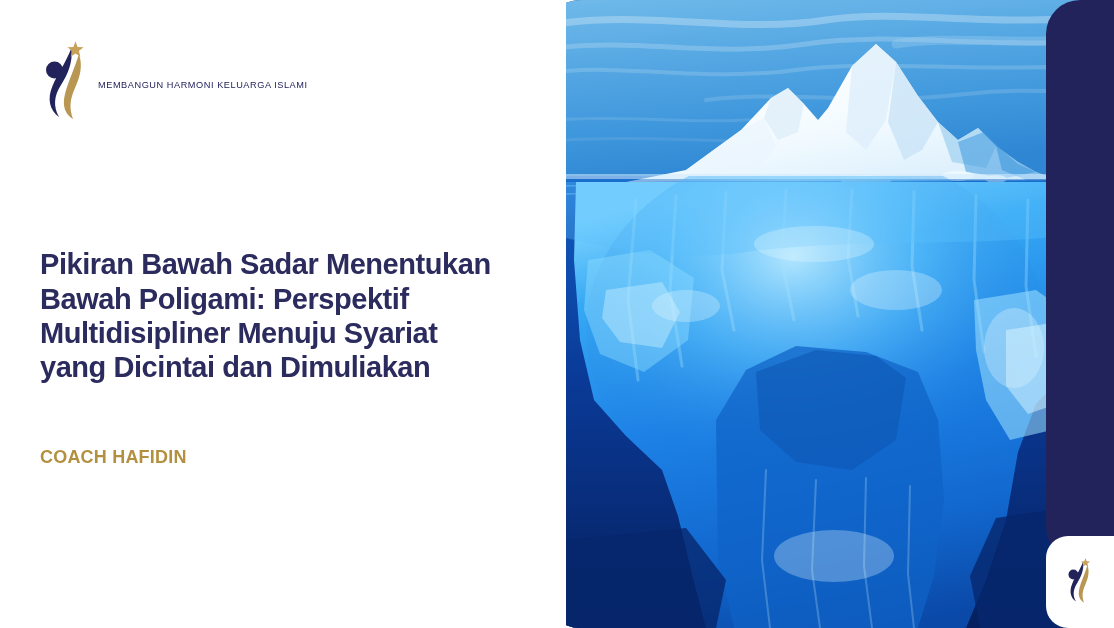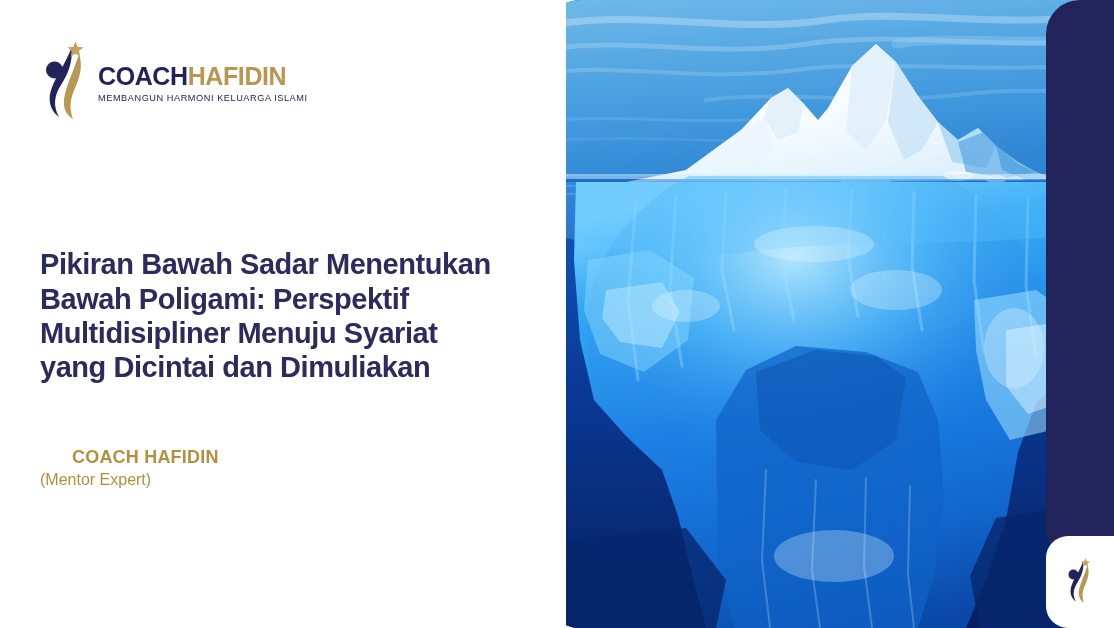--- a/index.html
+++ b/index.html
@@ -91,21 +91,20 @@
     left: 40px;
     top: 446px;
     width: 470px;
   }
   .byline-name {
     font-size: 18px;
     font-weight: bold;
     letter-spacing: 0.2px;
     color: #b3903f;
     line-height: 1.25;
-    margin-left: 32px;
   }
   .byline-role {
     font-size: 16px;
     font-weight: normal;
     color: #b3903f;
     line-height: 1.3;
     margin-top: 1px;
   }
 
   
@@ -306,30 +305,28 @@
       <svg class="brand-mark" viewBox="0 0 52 86">
         <circle cx="14.5" cy="30" r="8.5" fill="#23235c"></circle>
         <path d="M31.5,8 C25,24 17.5,34 12.5,46 C7,59 9.5,70 19,77
                  C13,66 14,56 21,45 C27.5,34.5 33,23 31.5,8 Z" fill="#23235c"></path>
         <path d="M39,14 C34,30 28,42 25,54 C22,66 25,74 33,79
                  C29,68 30,59 35,48 C40,37 43,26 39,14 Z" fill="#b99652"></path>
         <path d="M35.5,1.5 L37.6,7 L43.5,7.3 L38.9,11 L40.4,16.7
                  L35.5,13.4 L30.6,16.7 L32.1,11 L27.5,7.3 L33.4,7 Z" fill="#c7a059"></path>
       </svg>
       <div class="brand-text">
-        <div class="brand-wordmark"><span class="wm-coach">COACH</span><span class="wm-hafidin">HAFIDIN</span></div>
         <div class="brand-tagline">MEMBANGUN HARMONI KELUARGA ISLAMI</div>
       </div>
     </div>
 
     <h1 class="headline">Pikiran Bawah Sadar Menentukan Bawah Poligami: Perspektif Multidisipliner Menuju Syariat yang Dicintai dan Dimuliakan</h1>
 
     <div class="byline">
       <div class="byline-name">COACH HAFIDIN</div>
-      <div class="byline-role">(Mentor Expert)</div>
     </div>
   </div>
 
   <div class="navy-panel"></div>
 
   <div class="logo-card">
     <svg class="logo-card-mark" viewBox="0 0 52 86">
       <circle cx="14.5" cy="30" r="8.5" fill="#23235c"></circle>
       <path d="M31.5,8 C25,24 17.5,34 12.5,46 C7,59 9.5,70 19,77
                C13,66 14,56 21,45 C27.5,34.5 33,23 31.5,8 Z" fill="#23235c"></path>

